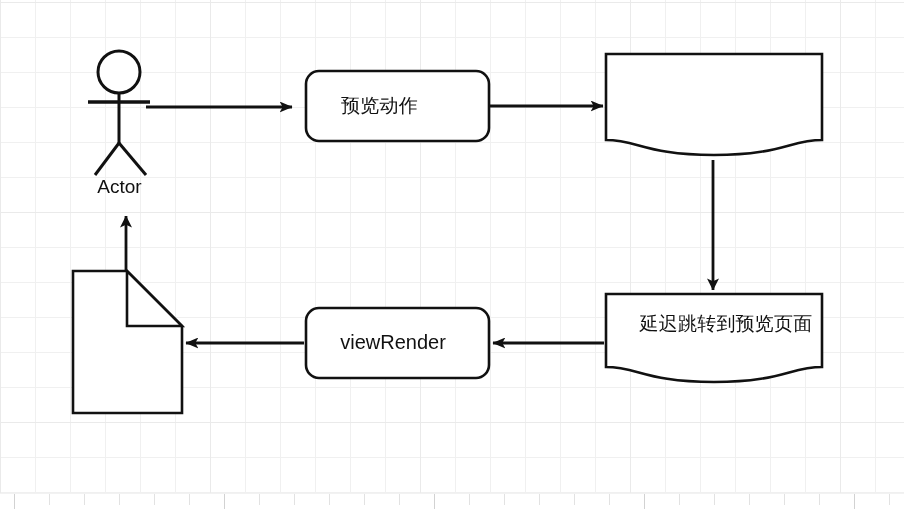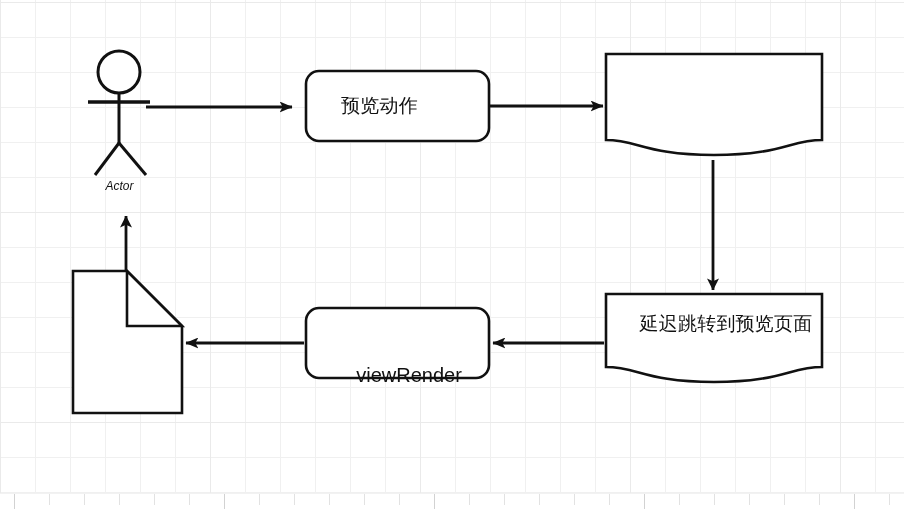--- a/index.html
+++ b/index.html
@@ -71,22 +71,21 @@
     line-height: 1.28;
   }
   .label-cjk {
     font-size: 19px;
     letter-spacing: 0.2px;
   }
   .label-latin {
     font-size: 20px;
   }
   .label-small {
-    font-size: 12px;
-    font-style: italic;
+    font-size: 19px;
   }
 </style>
 </head>
 <body>
 
 <div id="canvas">
 
   <div id="grid-major"></div>
 
   <svg class="svg-layer" viewBox="0 0 904 510" xmlns="http://www.w3.org/2000/svg">
@@ -140,21 +139,21 @@
     <line x1="126" y1="272" x2="126" y2="216" stroke="#111111" stroke-width="2.8" marker-end="url(#arrow-v)"></line>
   </svg>
 
   <div class="node-label label-small" style="left:72px; top:174px; width:95px; height:26px;">Actor</div>
 
   <div class="node-label label-cjk" style="left:306px; top:71px; width:147px; height:70px;">预览动作</div>
 
 
   <div class="node-label label-cjk" style="left:623px; top:298px; width:206px; height:52px;">延迟跳转到预览页面</div>
 
-  <div class="node-label label-latin" style="left:324px; top:308px; width:170px; height:70px;margin-top:33px;">viewRender</div>
+  <div class="node-label label-latin" style="left:308px; top:308px; width:170px; height:70px;">viewRender</div>
 
 
   <div id="ruler-strip">
       <div class="tick major" style="left: 14px;"></div>
       <div class="tick" style="left: 49px;"></div>
       <div class="tick" style="left: 84px;"></div>
       <div class="tick" style="left: 119px;"></div>
       <div class="tick" style="left: 154px;"></div>
       <div class="tick" style="left: 189px;"></div>
       <div class="tick major" style="left: 224px;"></div>

